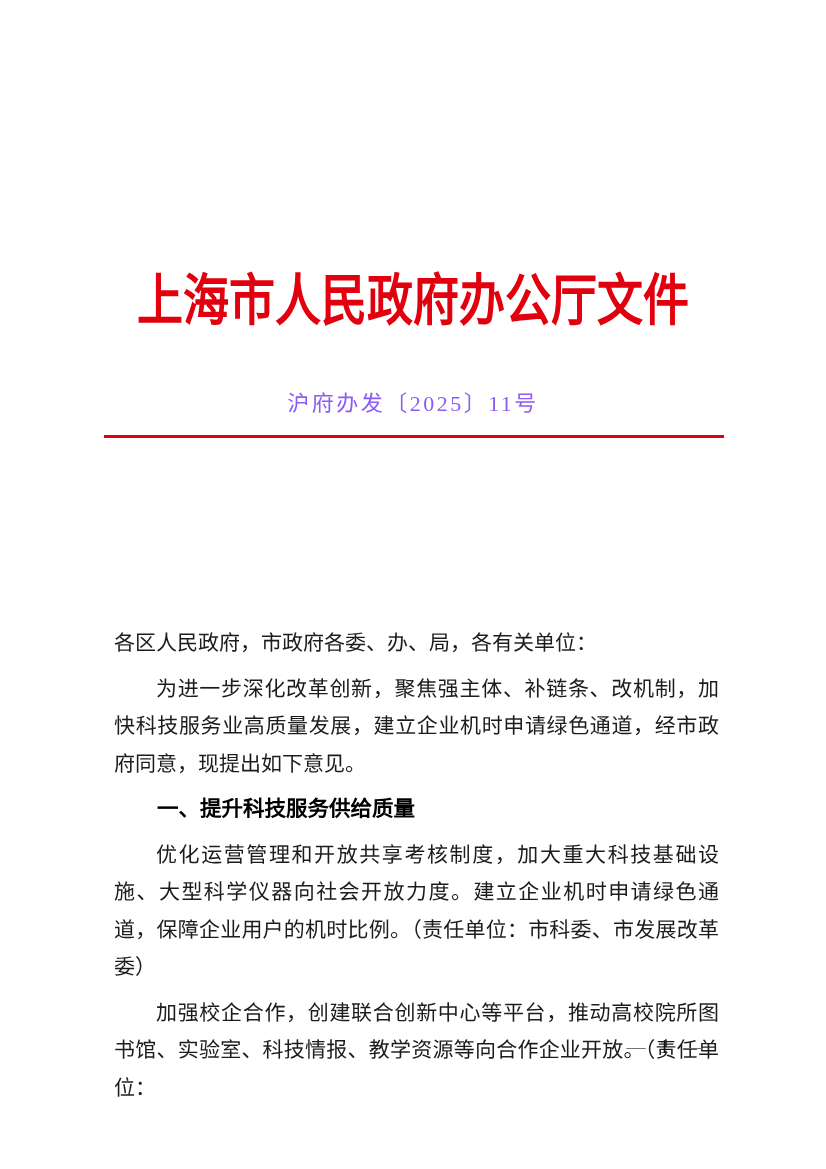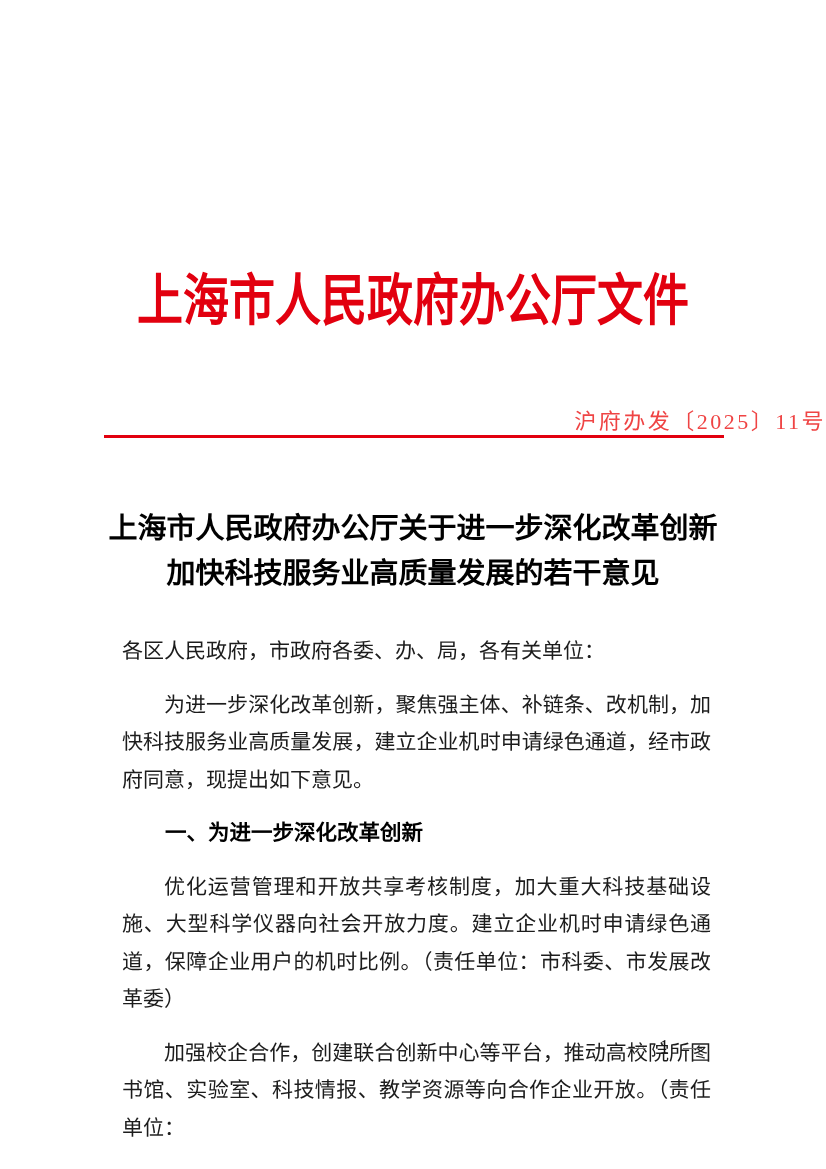--- a/index.html
+++ b/index.html
@@ -27,25 +27,25 @@
     font-weight: 700;
     line-height: 1;
     letter-spacing: 0px;
     transform: scaleY(1.22);
     transform-origin: center top;
     white-space: nowrap;
   }
   
   .doc-number {
     position: absolute;
-    top: 403px; left: 0; width: 100%;
-    text-align: right;
+    top: 385px; left: 0; width: 100%;
+    text-align: center;
     font-size: 22px;
     letter-spacing: 2.5px;
-    color: #ef4444;
+    color: #8b5cf6;
     white-space: nowrap;
   }
   
   .red-rule {
     position: absolute;
     top: 435px; left: 104px;
     width: 620px; height: 3px;
     background: var(--accent-red);
   }
   
@@ -63,21 +63,21 @@
   
   .body-text {
     position: absolute;
     top: 617px; left: 106px;
     width: 621px;
     font-size: 21px;
     line-height: 37.5px;
     text-align: justify;
     color: #1c1c1c;
   }
-  .body-text p { margin: 16px; padding: 0; }
+  .body-text p { margin: 8px; padding: 0; }
   .para, .heading, .subheading { text-indent: 2em; }
   .heading {
     font-weight: 700;
     color: #000000;
     font-family: "Liberation Sans", "DejaVu Sans", sans-serif;
     font-size: 21.5px;
   }
   
   .page-footer {
     position: absolute;
@@ -95,29 +95,25 @@
 <body>
 
 <div class="page">
 
   <div class="red-header">上海市人民政府办公厅文件</div>
 
   <div class="doc-number">沪府办发〔2025〕11号</div>
 
   <div class="red-rule"></div>
 
-  <h1 class="doc-title">
-    <span class="title-line">上海市人民政府办公厅关于进一步深化改革创新</span>
-    <span class="title-line">加快科技服务业高质量发展的若干意见</span>
-  </h1>
 
   <div class="body-text">
     <p class="salutation">各区人民政府，市政府各委、办、局，各有关单位：</p>
     <p class="para">为进一步深化改革创新，聚焦强主体、补链条、改机制，加快科技服务业高质量发展，建立企业机时申请绿色通道，经市政府同意，现提出如下意见。</p>
-    <p class="heading">一、为进一步深化改革创新</p>
+    <p class="heading">一、提升科技服务供给质量</p>
     <p class="para">优化运营管理和开放共享考核制度，加大重大科技基础设施、大型科学仪器向社会开放力度。建立企业机时申请绿色通道，保障企业用户的机时比例。（责任单位：市科委、市发展改革委）</p>
     <p class="para">加强校企合作，创建联合创新中心等平台，推动高校院所图书馆、实验室、科技情报、教学资源等向合作企业开放。（责任单位：</p>
   </div>
 
   <div class="page-footer">
     <span class="dash">—</span><span class="num">1</span><span class="dash">—</span>
   </div>
 
 </div>
 

